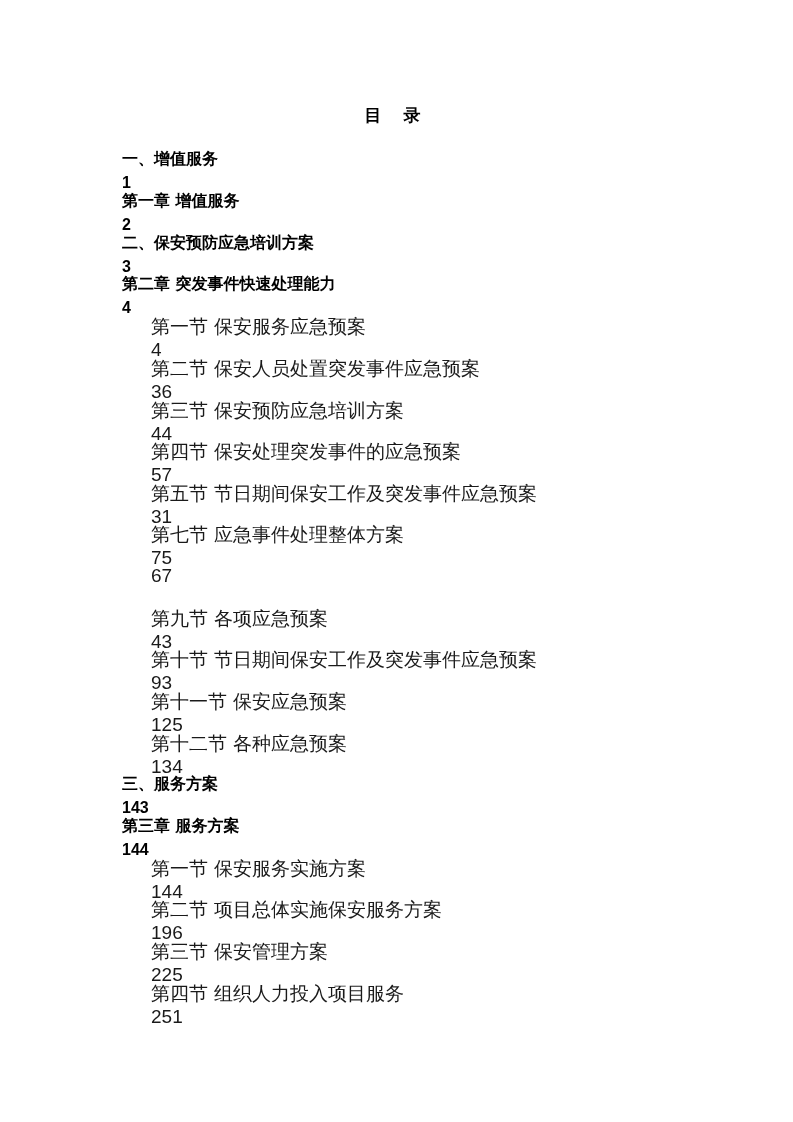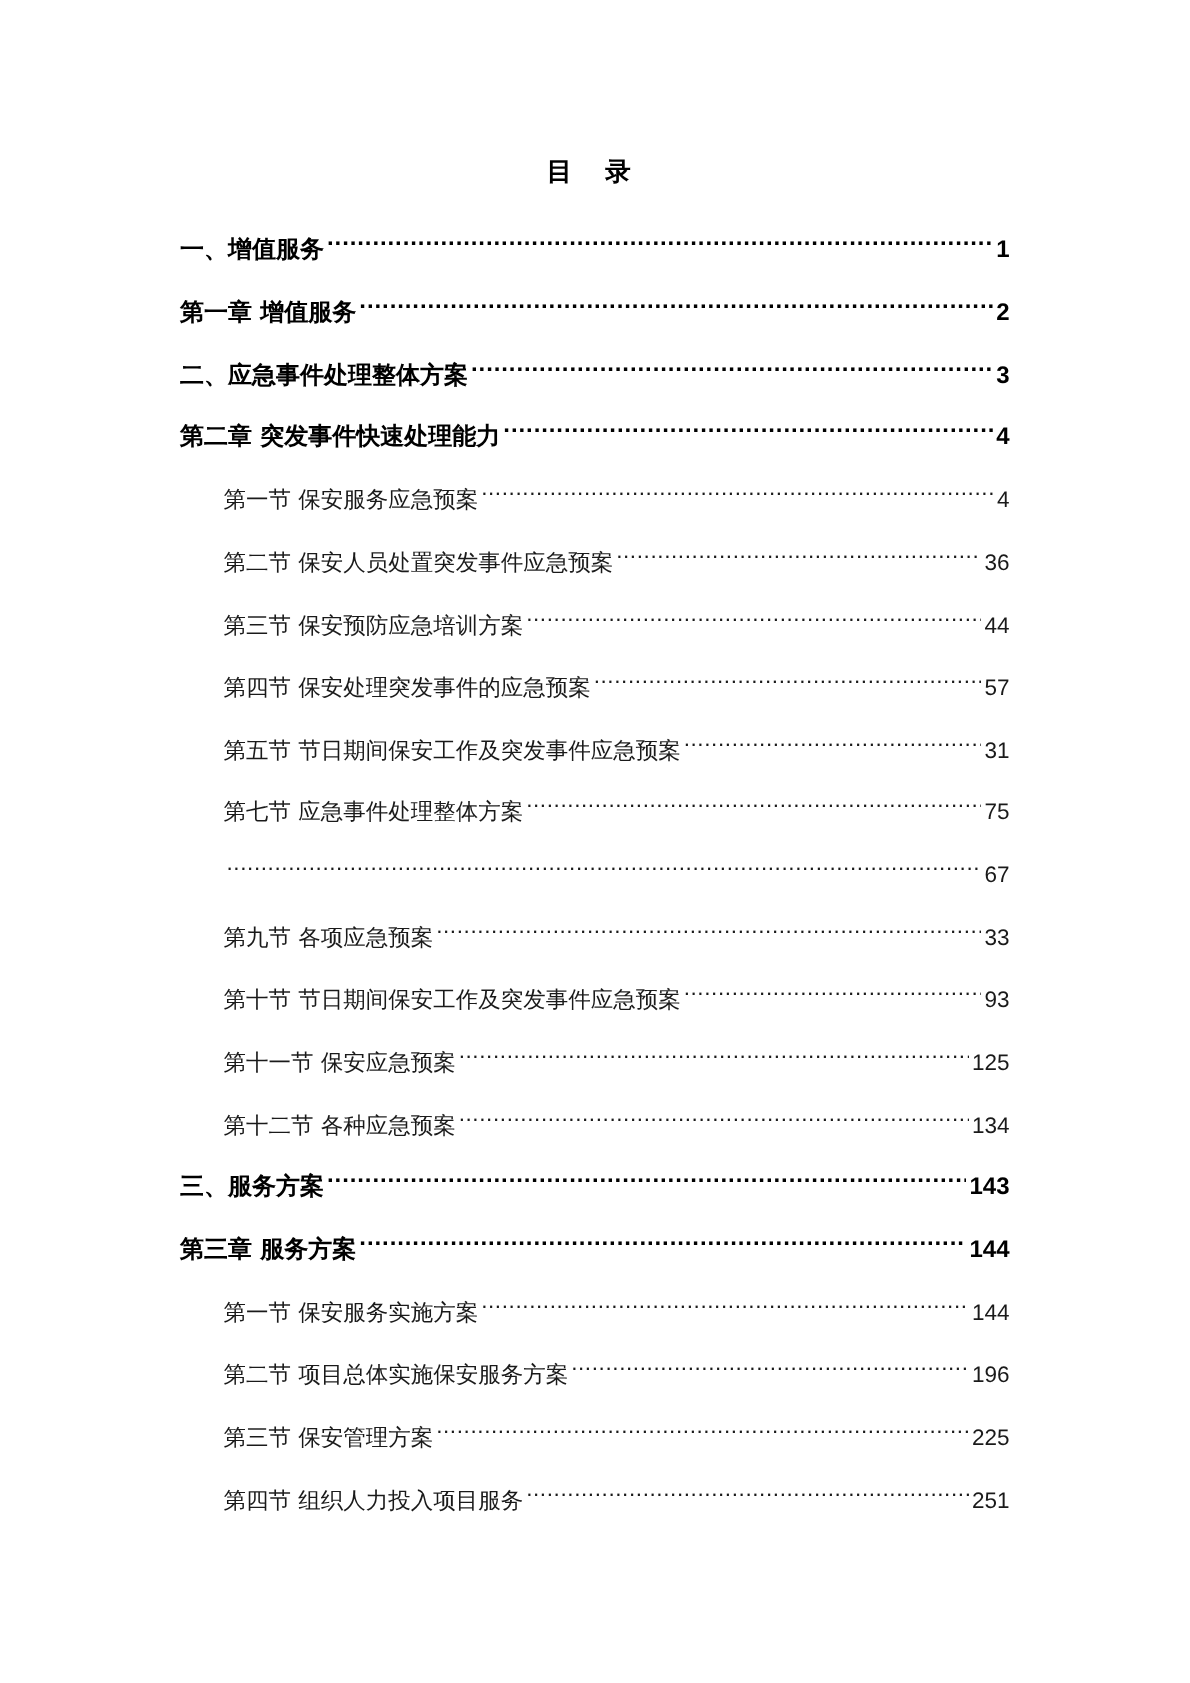--- a/index.html
+++ b/index.html
@@ -32,31 +32,32 @@
       top: 0;
       width: 793px;
     }
     .toc-row {
       position: absolute;
       display: flex;
       align-items: baseline;
       height: 24px;
       line-height: 24px;
       white-space: nowrap;
+      flex-direction: column;
     }
     .toc-row.level-1 {
       left: 120px;
       width: 553px;
       font-size: 16px;
       font-weight: bold;
     }
     .toc-row.level-2 {
       left: 149px;
       width: 524px;
-      font-size: 15px;
+      font-size: 19px;
       font-weight: normal;
       color: #1a1a1a;
     }
     .toc-label {
       flex: 0 0 auto;
     }
     .toc-leader {
       flex: 1 1 auto;
       overflow: hidden;
       margin: 0 2px;
@@ -97,21 +98,21 @@
     <span class="toc-page">1</span>
   </div>
 
   <div class="toc-row level-1" style="top:189px">
     <span class="toc-label">第一章  增值服务</span>
     <span class="toc-leader"></span>
     <span class="toc-page">2</span>
   </div>
 
   <div class="toc-row level-1" style="top:231px">
-    <span class="toc-label">二、应急事件处理整体方案</span>
+    <span class="toc-label">二、保安预防应急培训方案</span>
     <span class="toc-leader"></span>
     <span class="toc-page">3</span>
   </div>
 
   <div class="toc-row level-1" style="top:272px">
     <span class="toc-label">第二章  突发事件快速处理能力</span>
     <span class="toc-leader"></span>
     <span class="toc-page">4</span>
   </div>
 
@@ -152,21 +153,21 @@
   </div>
 
   <div class="toc-row level-2" style="top:564px">
     <span class="toc-leader"></span>
     <span class="toc-page">67</span>
   </div>
 
   <div class="toc-row level-2" style="top:606px">
     <span class="toc-label">第九节  各项应急预案</span>
     <span class="toc-leader"></span>
-    <span class="toc-page">33</span>
+    <span class="toc-page">43</span>
   </div>
 
   <div class="toc-row level-2" style="top:647px">
     <span class="toc-label">第十节  节日期间保安工作及突发事件应急预案</span>
     <span class="toc-leader"></span>
     <span class="toc-page">93</span>
   </div>
 
   <div class="toc-row level-2" style="top:689px">
     <span class="toc-label">第十一节  保安应急预案</span>

